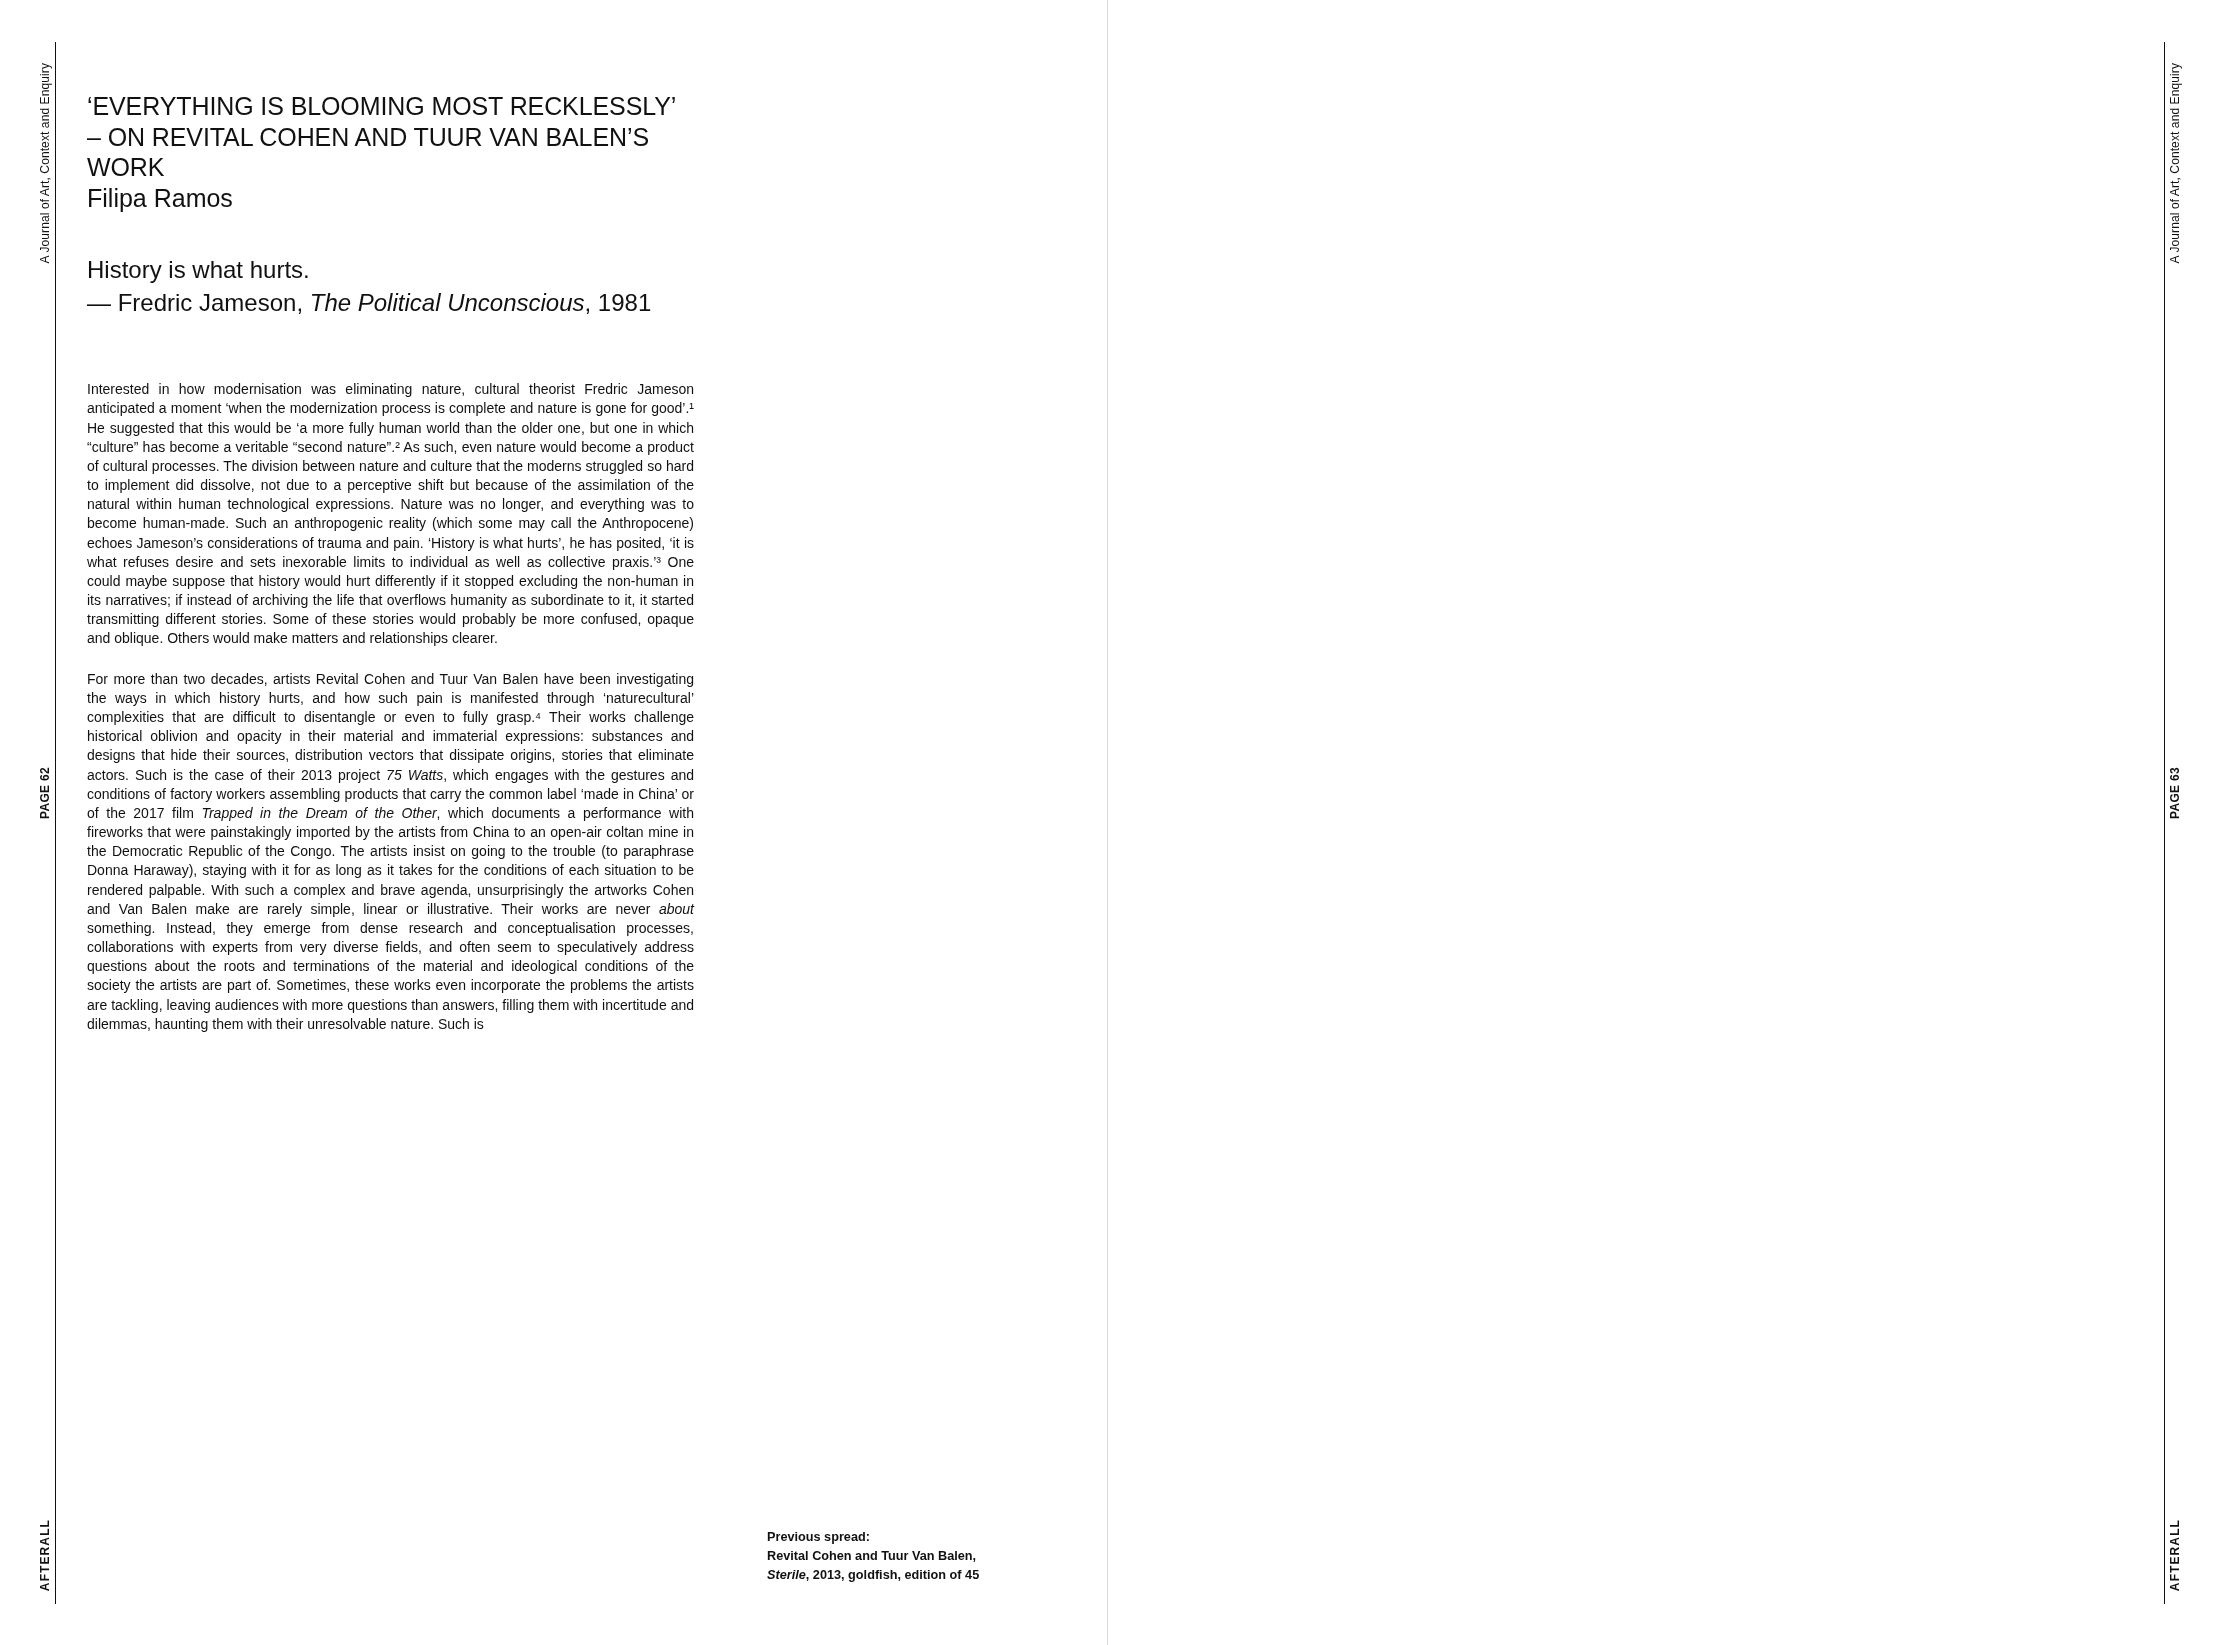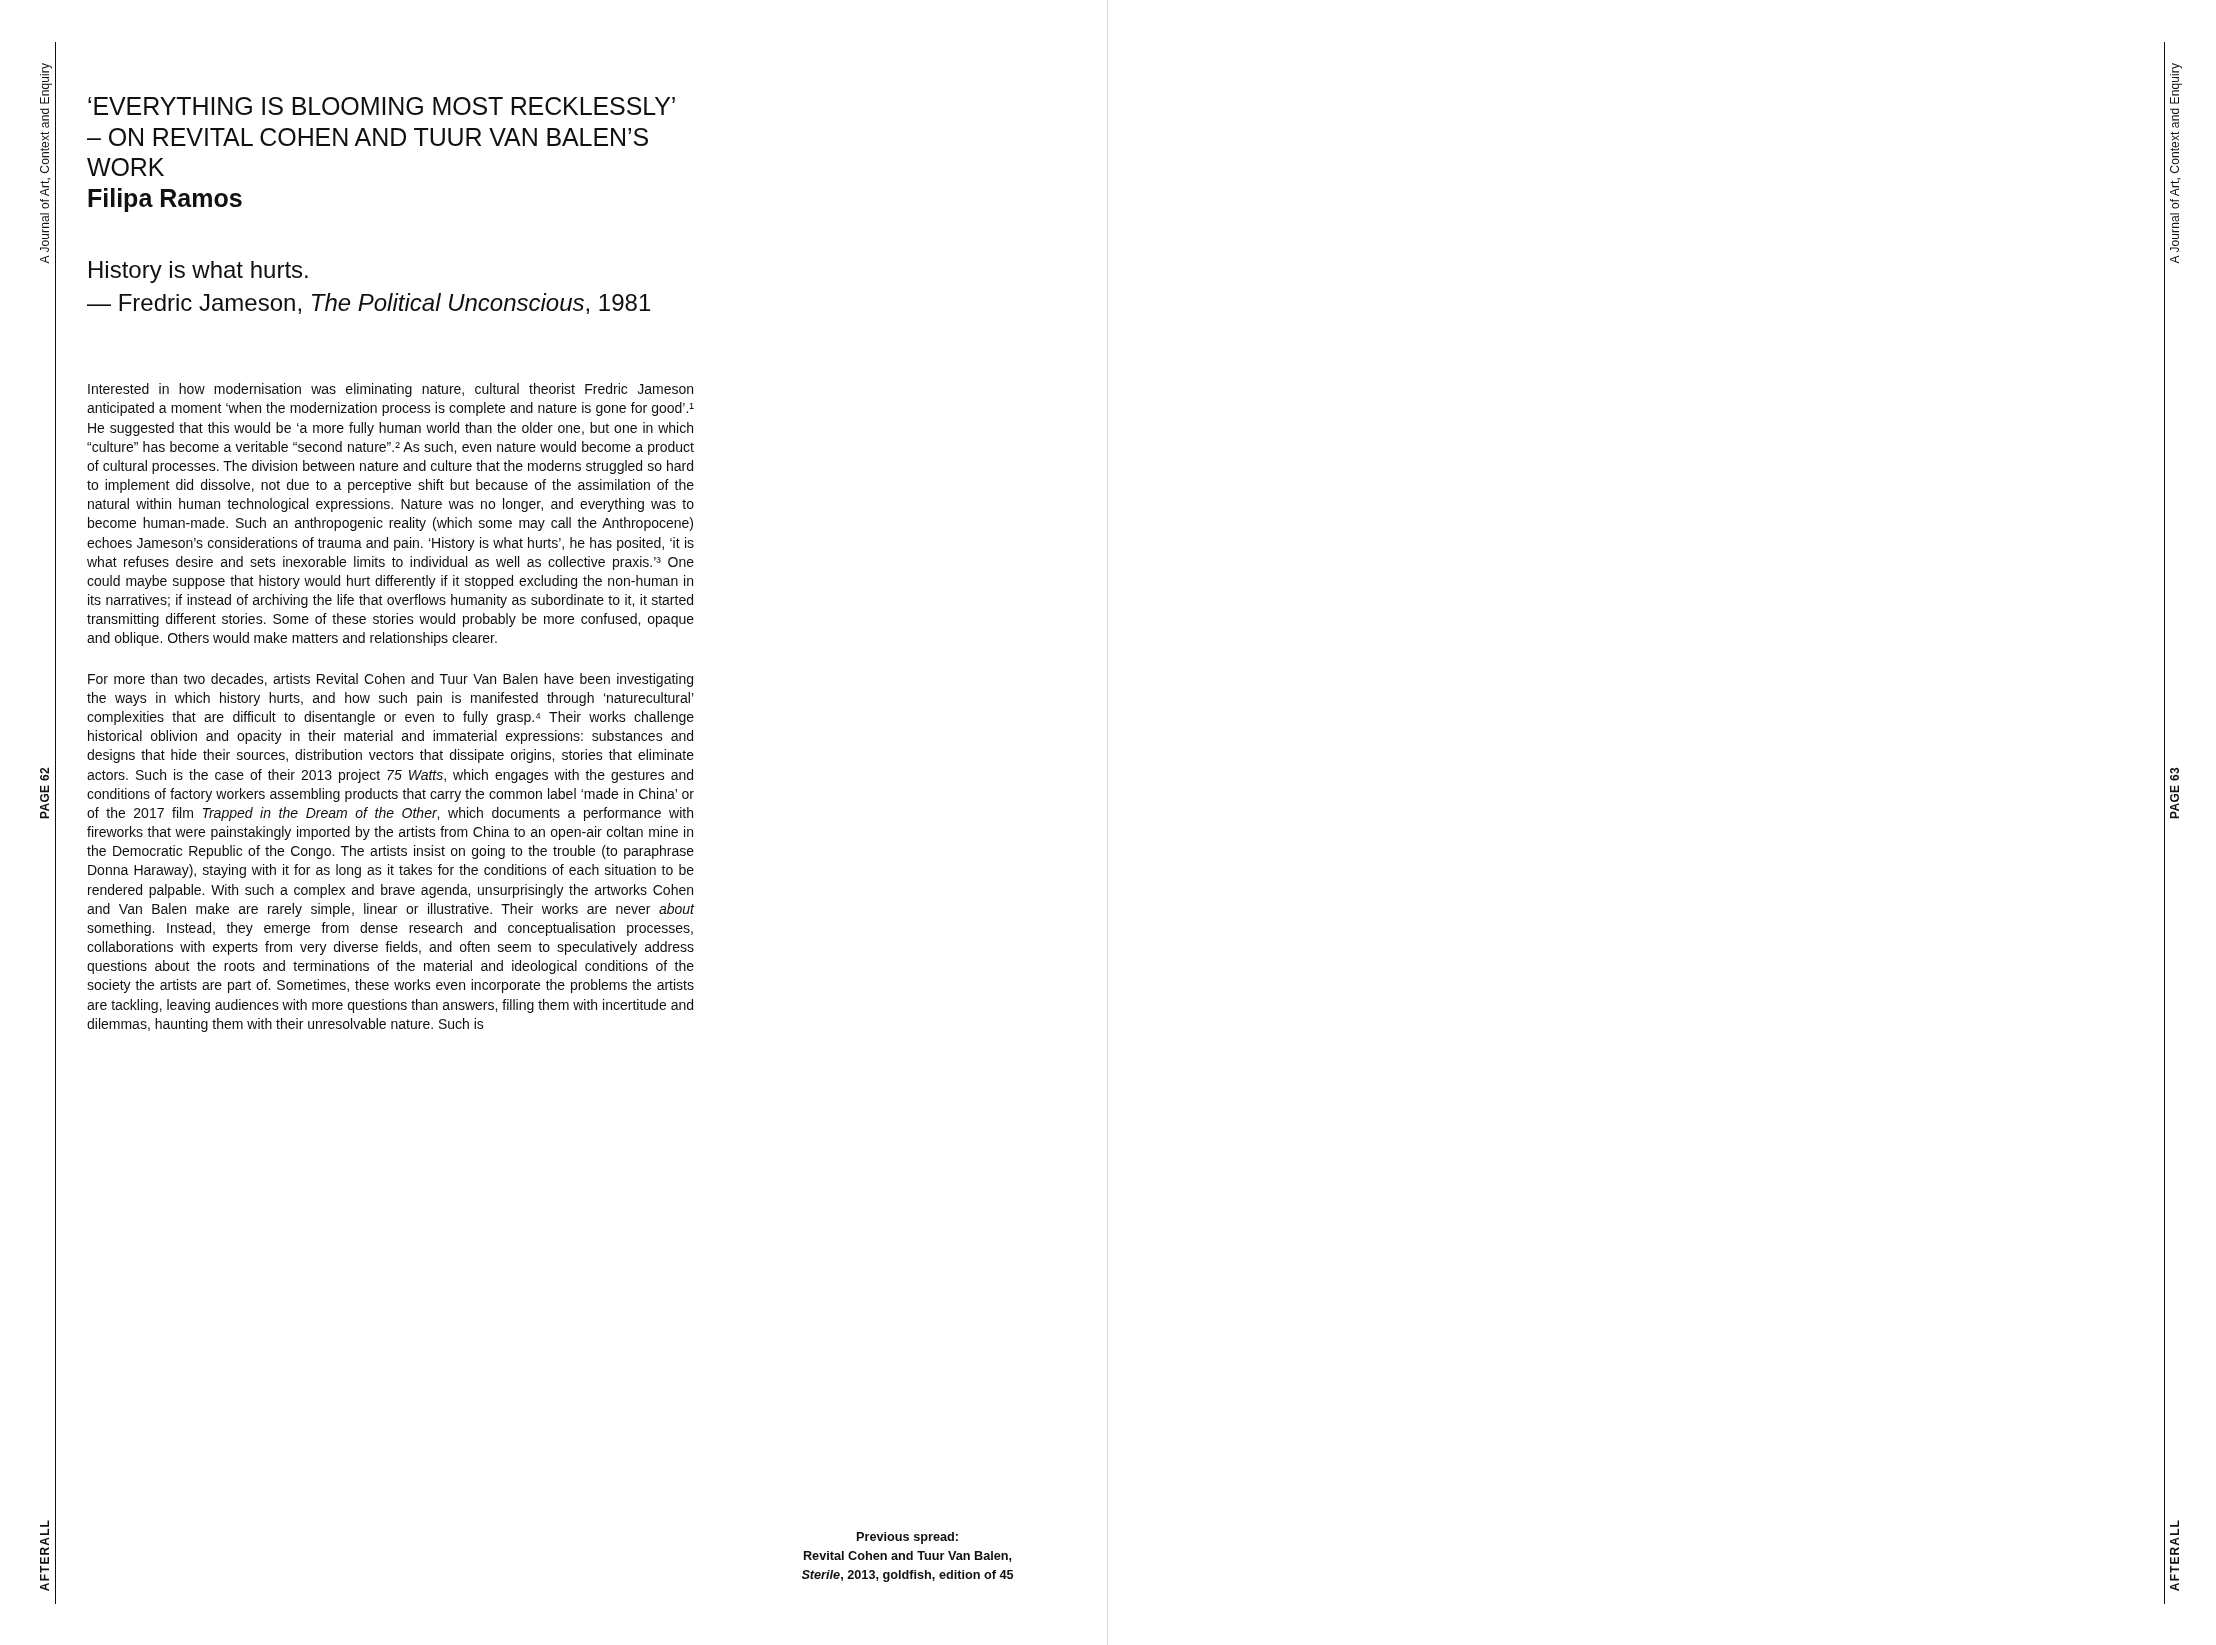--- a/index.html
+++ b/index.html
@@ -105,21 +105,21 @@
   h1.article-title {
     font-size: 25px;
     line-height: 1.22;
     font-weight: 400;
     margin: 0;
     letter-spacing: -0.1px;
   }
   .author {
     font-size: 25px;
     line-height: 1.22;
-    font-weight: 700;
+    font-weight: 400;
     margin: 0 0 41px 0;
   }
   .epigraph {
     font-size: 24px;
     line-height: 1.36;
     margin: 0 0 61px 0;
   }
   .epigraph em { }
 
   p.body {
@@ -132,21 +132,20 @@
   }
   p.body:last-child { margin-bottom: 16px; }
   p.body em { font-style: italic; }
 
   
   .caption {
     position: absolute;
     left: 767px;
     bottom: 61px;
     width: 281px;
-    text-align: center;
     font-size: 12.7px;
     line-height: 1.5;
     font-weight: bold;
   }
   .caption em { font-style: italic; }
 </style>
 </head>
 <body>
 
 <div class="spread">

